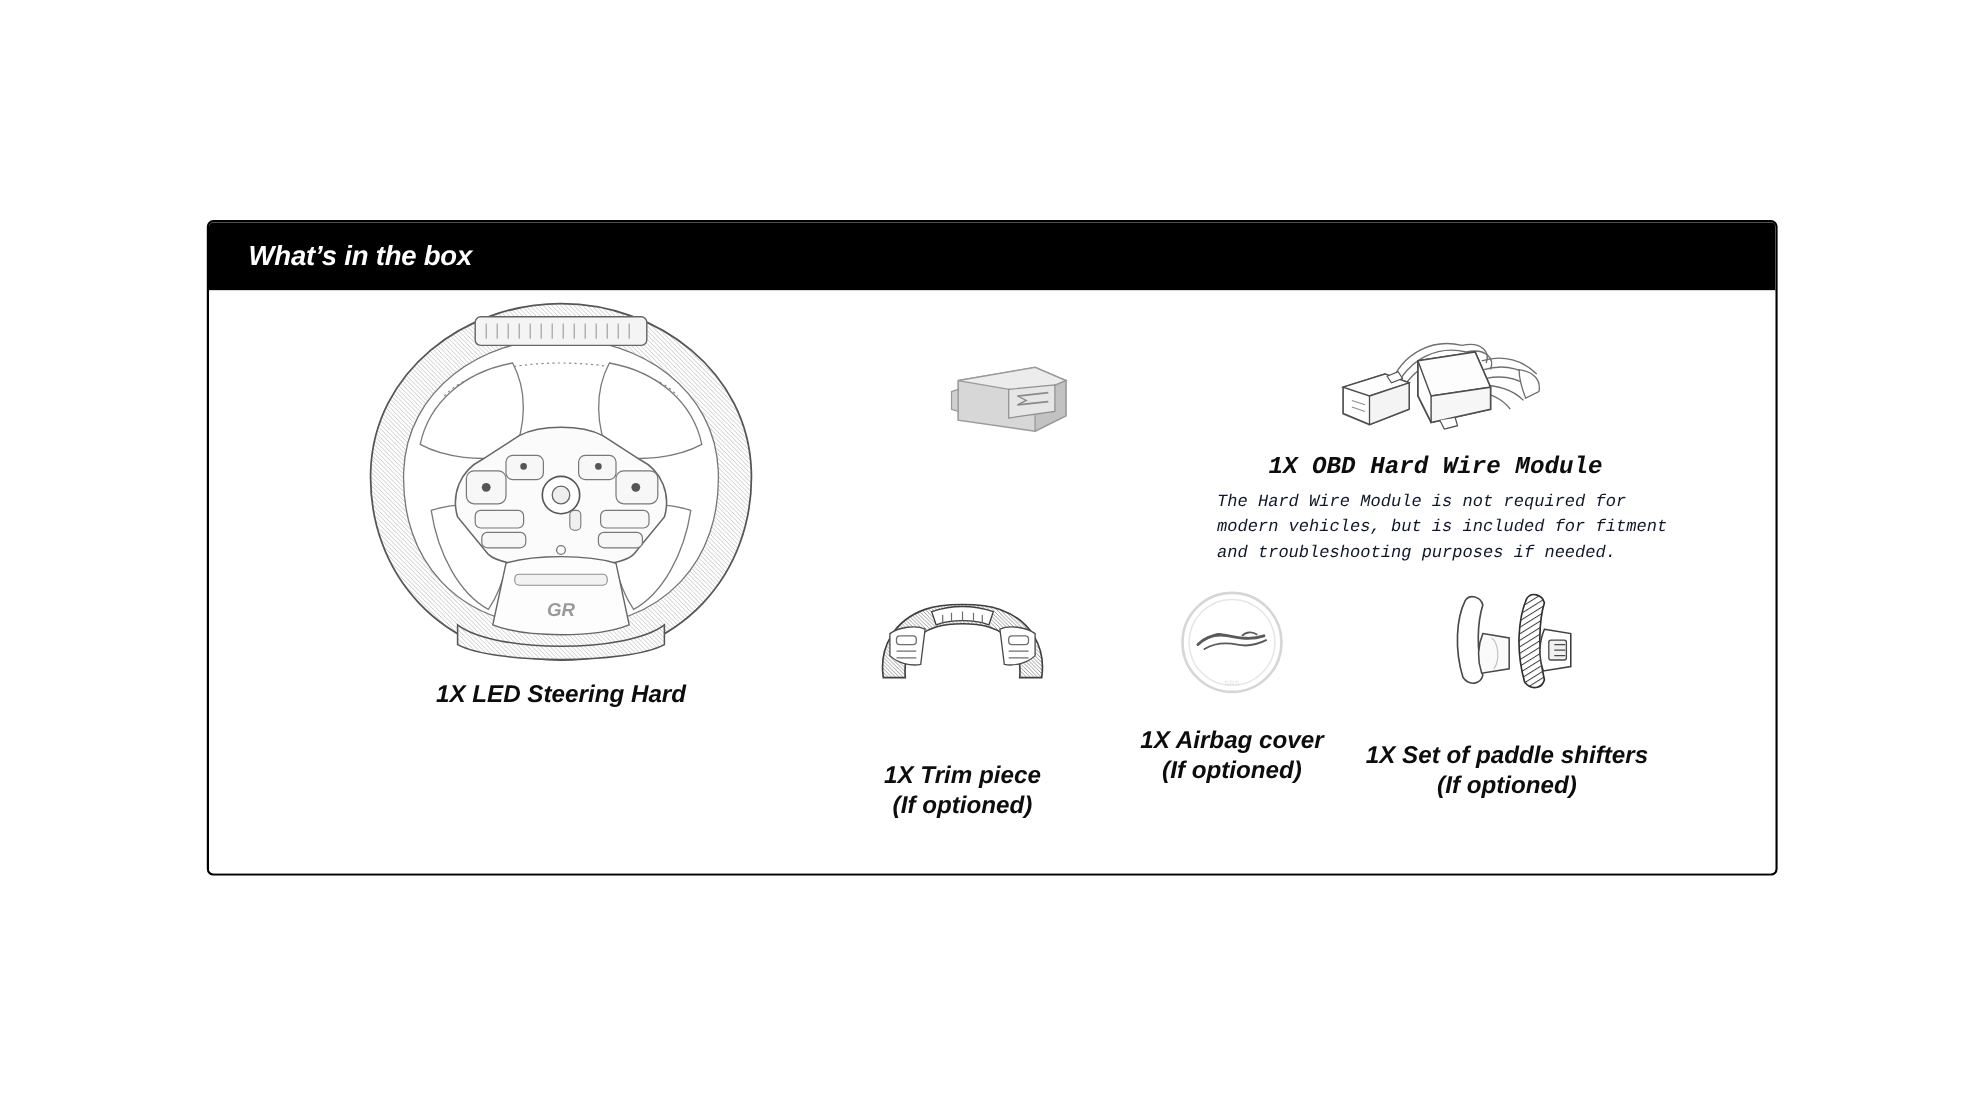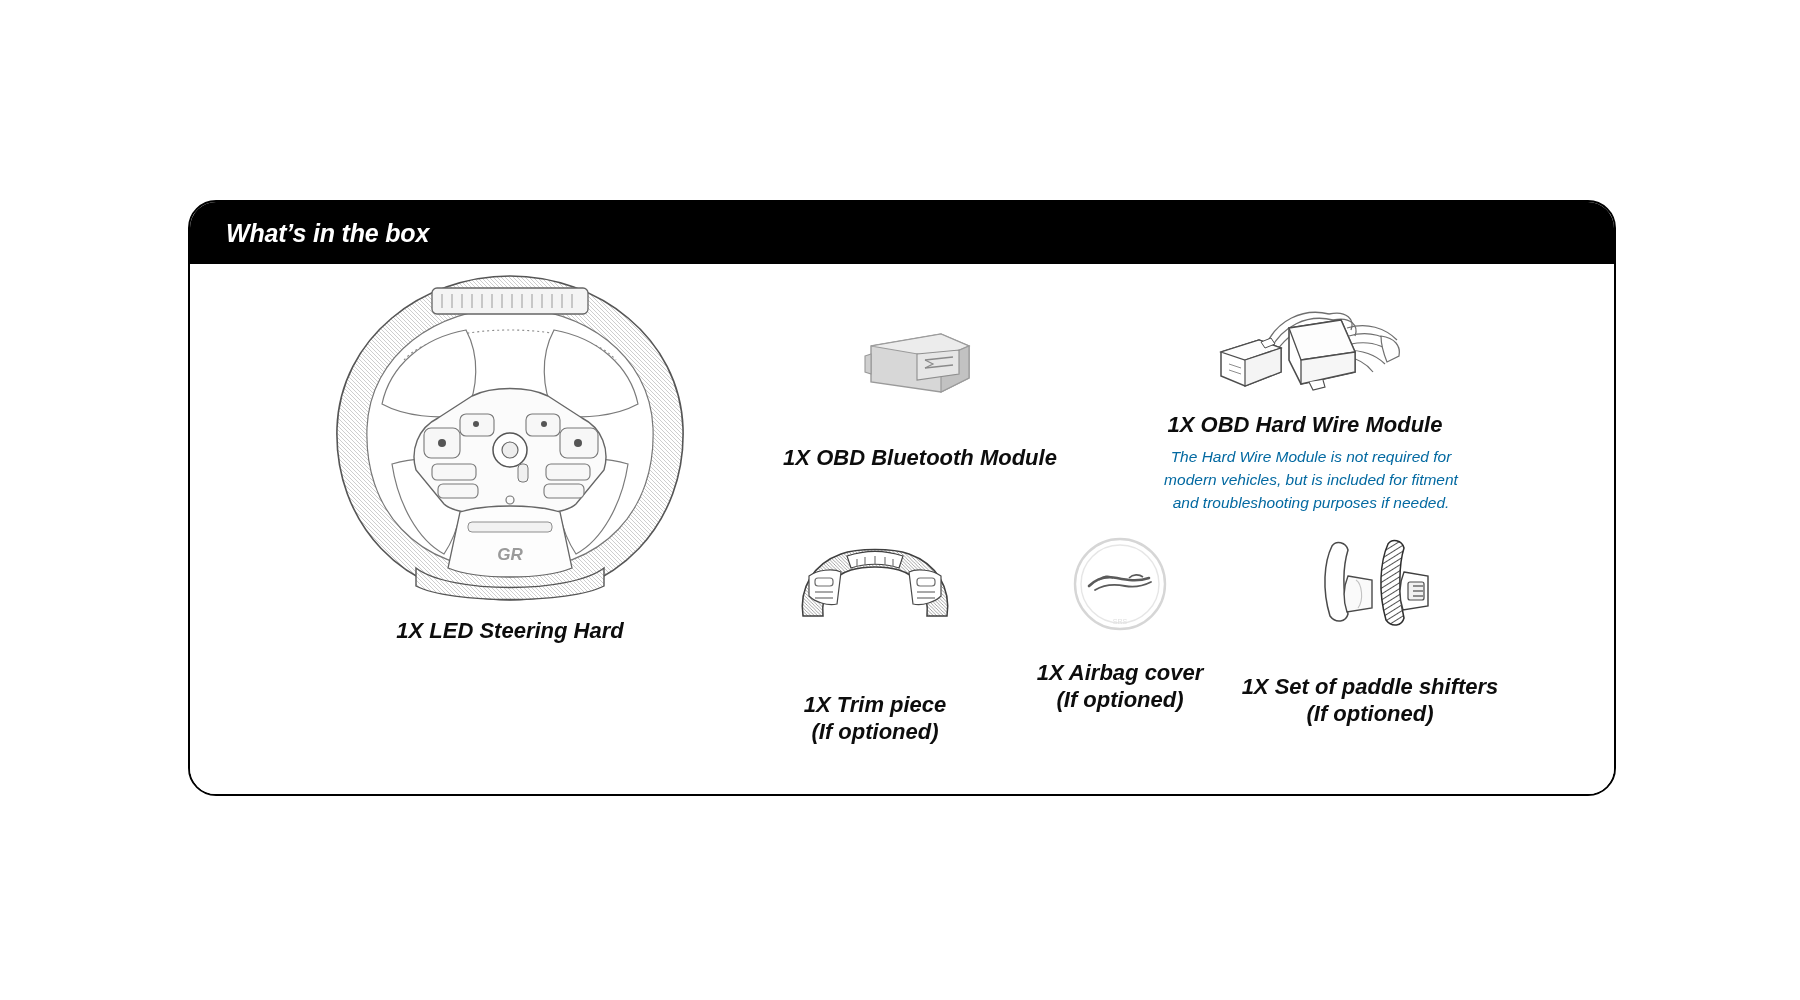--- a/index.html
+++ b/index.html
@@ -20,21 +20,21 @@
   }
 
   
   .card {
     position: absolute;
     left: 188px;
     top: 200px;
     width: 1428px;
     height: 596px;
     border: 2px solid #000000;
-    border-radius: 28px;
+    border-radius: 6px;
     background: #ffffff;
     box-sizing: border-box;
     overflow: hidden;
   }
 
   .card-header {
     height: 62px;
     background: #000000;
     display: flex;
     align-items: center;
@@ -62,40 +62,40 @@
     font-weight: bold;
     color: #0d0d0d;
     font-size: 22px;
     line-height: 1.22;
     text-align: center;
     white-space: pre-line;
   }
 
   .item-note {
     font-style: italic;
-    color: #0369a1;
+    color: #0f172a;
     font-size: 15.5px;
     line-height: 1.5;
-    text-align: center;
+    text-align: left;
     white-space: pre-line;
     margin-top: 6px;
     margin-left: 12px;
   }
 
   
   .cell {
     position: absolute;
     display: flex;
     flex-direction: column;
     align-items: center;
   }
 
   #cell-wheel      { left: 110px;  top: 4px;  width: 420px; }
   #cell-bluetooth  { left: 560px;  top: 52px;  width: 340px; }
-  #cell-hardwire   { left: 900px;  top: 30px;  width: 430px; }
+  #cell-hardwire   { left: 900px;  top: 30px;  width: 430px; font-family: Liberation Mono, monospace; }
   #cell-trim       { left: 560px;  top: 278px; width: 250px; gap: 40px; }
   #cell-airbag     { left: 790px;  top: 268px; width: 280px; }
   #cell-paddle     { left: 1030px; top: 268px; width: 300px; gap: 10px; }
 
   .art { display: block; }
   .art svg { display: block; }
 
   .lbl-wrap { margin-top: 10px; }
 </style>
 </head>
@@ -221,23 +221,20 @@
             <path d="M16 30 L86 18 L114 30 L86 42 Z" fill="#ececec" stroke="#9a9a9a" stroke-width="1.2"></path>
             <path d="M86 42 L114 30 L114 62 L86 76 Z" fill="#c2c2c2" stroke="#9a9a9a" stroke-width="1.2"></path>
 
             <path d="M62 38 L104 34 L104 58 L62 64 Z" fill="#e6e6e6" stroke="#8e8e8e" stroke-width="1.1"></path>
             <path d="M70 44 L98 41 M70 52 L98 49" stroke="#8a8a8a" stroke-width="1.6" fill="none"></path>
             <path d="M70 44 L78 48 L70 52" fill="none" stroke="#8a8a8a" stroke-width="1.2"></path>
 
             <path d="M10 40 L16 38 L16 58 L10 56 Z" fill="#cfcfcf" stroke="#9a9a9a" stroke-width="1.1"></path>
           </svg>
         </div>
-        <div class="lbl-wrap" style="margin-top:34px;">
-          <div class="item-label">1X OBD Bluetooth Module</div>
-        </div>
       </div>
 
       <div class="cell" id="cell-hardwire">
         <div class="art">
           <svg width="200" height="100" viewBox="0 0 200 100" aria-hidden="true">
 
             <g fill="none" stroke="#6f6f6f" stroke-width="1.3">
               <path d="M58 58 C 70 24 100 14 124 20"></path>
               <path d="M62 62 C 76 30 104 20 128 26"></path>
               <path d="M66 66 C 82 36 108 26 132 32"></path>

